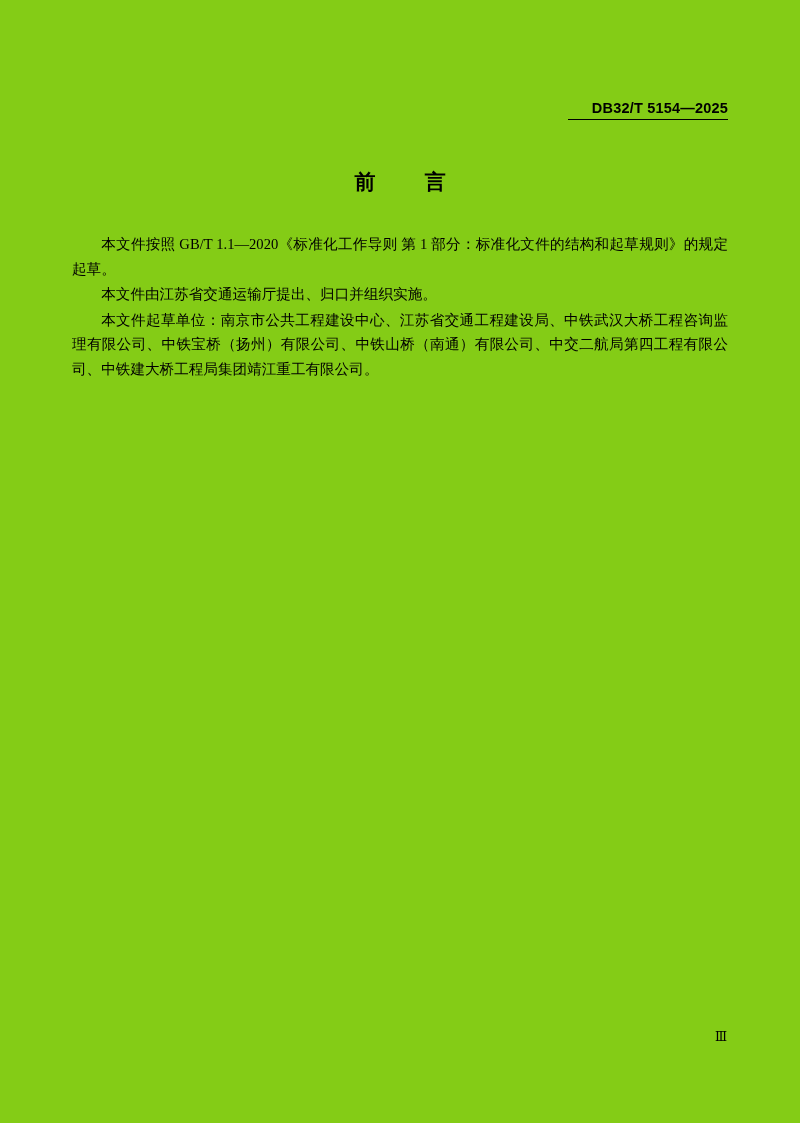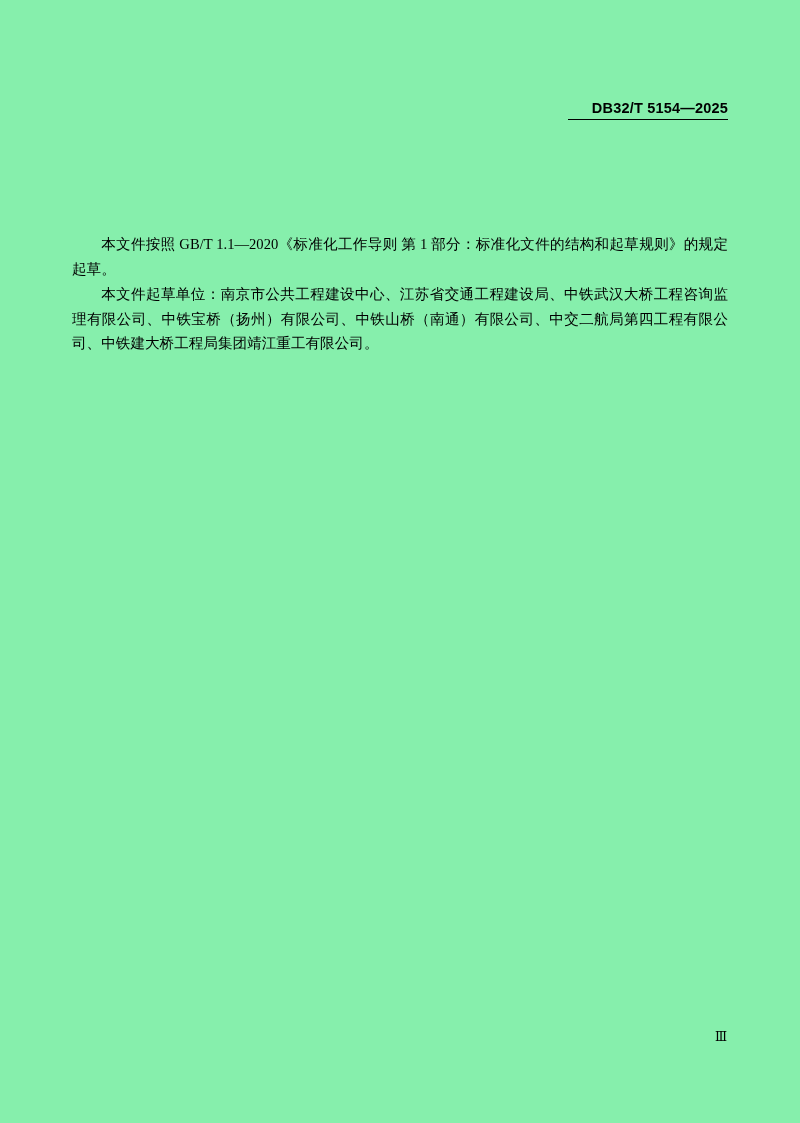--- a/index.html
+++ b/index.html
@@ -4,21 +4,21 @@
 <style>
   html, body {
     margin: 0;
     padding: 0;
     background: #ffffff;
   }
   .page {
     position: relative;
     width: 800px;
     height: 1123px;
-    background: #86efac;
+    background: #84cc16;
     margin: 0 auto;
     overflow: hidden;
     font-family: "Liberation Serif", "DejaVu Serif", serif;
     color: #000000;
   }
 
   
   .header {
     position: absolute;
     top: 100px;
@@ -86,21 +86,23 @@
 </head>
 <body>
 
 <div class="page">
 
   <div class="header">
     <div class="header-code">DB32/T 5154—2025</div>
     <div class="header-rule"></div>
   </div>
 
+  <div class="doc-title">前  言</div>
 
   <div class="body">
     <p class="para">本文件按照 GB/T 1.1—2020《标准化工作导则  第 1 部分：标准化文件的结构和起草规则》的规定起草。</p>
+    <p class="para">本文件由江苏省交通运输厅提出、归口并组织实施。</p>
     <p class="para">本文件起草单位：南京市公共工程建设中心、江苏省交通工程建设局、中铁武汉大桥工程咨询监理有限公司、中铁宝桥（扬州）有限公司、中铁山桥（南通）有限公司、中交二航局第四工程有限公司、中铁建大桥工程局集团靖江重工有限公司。</p>
   </div>
 
   <div class="footer">Ⅲ</div>
 
 </div>
 
 </body></html>

